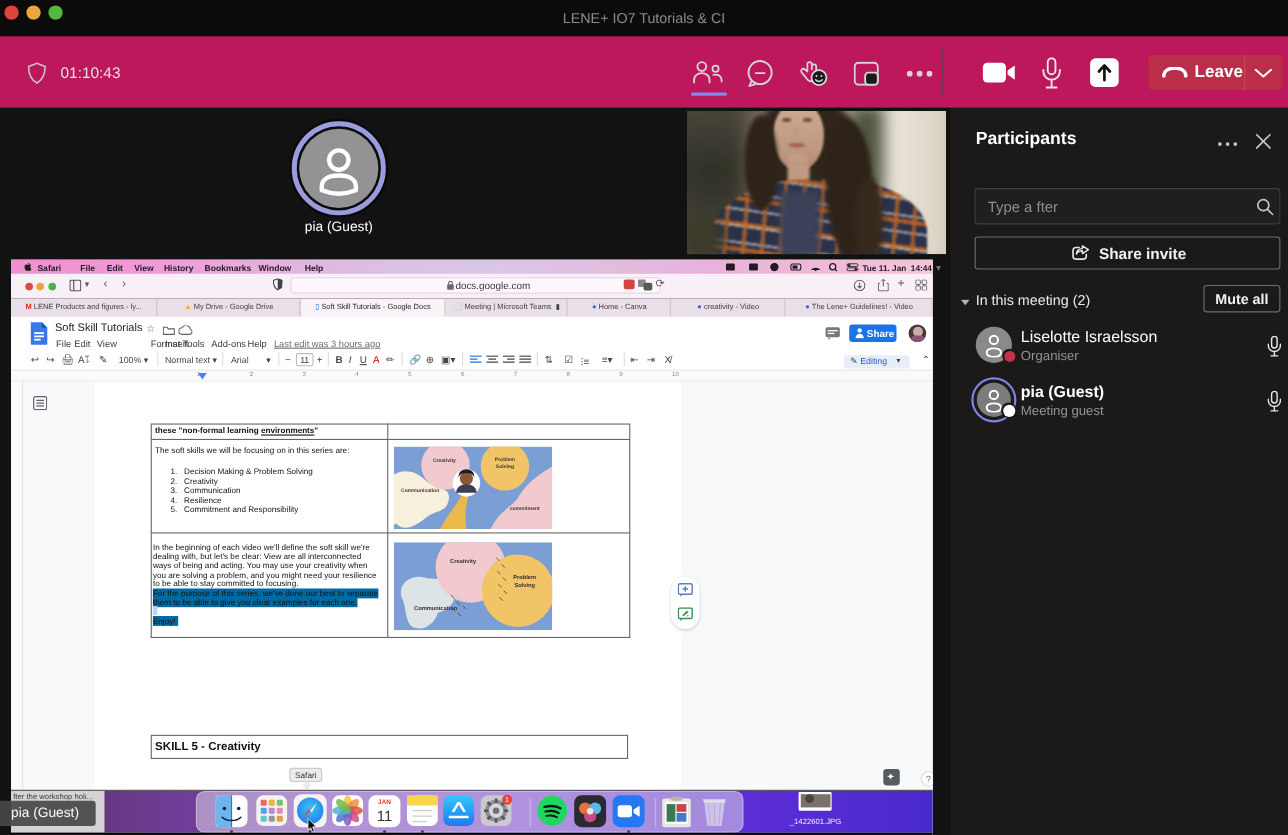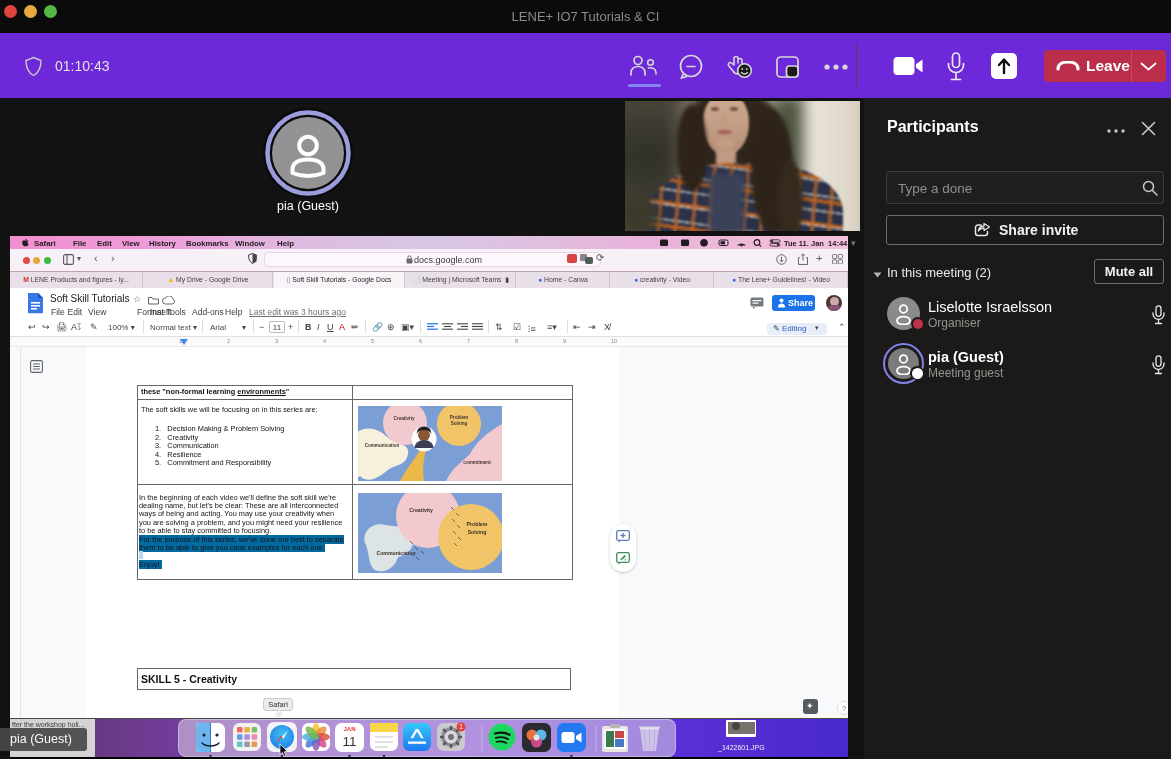--- a/index.html
+++ b/index.html
@@ -7,21 +7,21 @@
     font-family:"Liberation Sans", sans-serif; }
   .abs { position:absolute; }
   #app { position:relative; width:1171px; height:565px; }
 
   
   #titlebar { left:0; top:0; width:1171px; height:33px; background:#0b0b0b; }
   .tl { border-radius:50%; width:13px; height:13px; top:5px; }
   #title { width:100%; text-align:center; top:9px; color:#8b8b8b; font-size:13px; }
 
   
-  #toolbar { left:0; top:33px; width:1171px; height:65px; background:#6d28d9; }
+  #toolbar { left:0; top:33px; width:1171px; height:65px; background:#be185d; }
 
   
   #stage { left:0; top:98px; width:864px; height:661px; background:#121212; }
 
   
   #panel { left:864px; top:98px; width:307px; height:661px; background:#1b1a19; }
 
   
   .mbar { font-size:7.8px; color:#231a22; font-weight:600; }
   .tab { top:36px; height:16px; font-size:6.8px; color:#413c44; line-height:16px; text-align:center;
@@ -376,21 +376,21 @@
 
       <div class="abs doctext" style="left:131px;top:151px;font-weight:700;">these "non-formal learning <span style="text-decoration:underline;">environments</span>"</div>
       <div class="abs doctext" style="left:131px;top:169px;">The soft skills we will be focusing on in this series are:</div>
       <div class="abs doctext" style="left:145px;top:188px;">1.&nbsp;&nbsp; Decision Making &amp; Problem Solving</div>
       <div class="abs doctext" style="left:145px;top:196.5px;">2.&nbsp;&nbsp; Creativity</div>
       <div class="abs doctext" style="left:145px;top:205px;">3.&nbsp;&nbsp; Communication</div>
       <div class="abs doctext" style="left:145px;top:213.5px;">4.&nbsp;&nbsp; Resilience</div>
       <div class="abs doctext" style="left:145px;top:222px;">5.&nbsp;&nbsp; Commitment and Responsibility</div>
 
       <div class="abs doctext" style="left:129px;top:256.5px;">In the beginning of each video we'll define the soft skill we're</div>
-      <div class="abs doctext" style="left:129px;top:264.9px;">dealing name, but let's be clear: These are all interconnected</div>
+      <div class="abs doctext" style="left:129px;top:264.9px;">dealing with, but let's be clear: View are all interconnected</div>
       <div class="abs doctext" style="left:129px;top:273.3px;">ways of being and acting. You may use your creativity when</div>
       <div class="abs doctext" style="left:129px;top:281.7px;">you are solving a problem, and you might need your resilience</div>
       <div class="abs doctext" style="left:129px;top:290.1px;">to be able to stay committed to focusing.</div>
       <div class="abs doctext" style="left:129px;top:298.5px;"><span class="hl">For the purpose of this series, we've done our best to separate</span></div>
       <div class="abs doctext" style="left:129px;top:306.9px;"><span class="hl">them to be able to give you clear examples for each one.</span></div>
       <div class="abs" style="left:129px;top:315.3px;width:4px;height:8px;background:#b8d4f8;"></div>
       <div class="abs doctext" style="left:129px;top:323.7px;"><span class="hl">Enjoy!&nbsp;</span></div>
 
       <svg class="abs" style="left:348px;top:170px" width="144" height="75" viewBox="0 0 144 75">
         <rect width="144" height="75" fill="#7b9fd4"></rect>
@@ -645,21 +645,21 @@
     <svg class="abs" style="left:243px;top:31px" width="18" height="4" viewBox="0 0 18 4">
       <circle cx="2" cy="2" r="1.7" fill="#c8c8c8"></circle>
         <circle cx="9" cy="2" r="1.7" fill="#c8c8c8"></circle>
         <circle cx="16" cy="2" r="1.7" fill="#c8c8c8"></circle>
     </svg>
     <svg class="abs" style="left:277px;top:23px" width="15" height="15" viewBox="0 0 15 15">
       <path d="M1.5 1.5 L13.5 13.5 M13.5 1.5 L1.5 13.5" stroke="#c8c8c8" stroke-width="1.6" stroke-linecap="round"></path>
     </svg>
 
     <div class="abs" style="left:22px;top:73px;width:278px;height:33px;background:#201f1e;border:1px solid #3d3c3b;border-radius:3px;"></div>
-    <div class="abs" style="left:34px;top:83px;color:#918f8d;font-size:13.5px;">Type a done</div>
+    <div class="abs" style="left:34px;top:83px;color:#918f8d;font-size:13.5px;">Type a fter</div>
     <svg class="abs" style="left:278px;top:82px" width="16" height="16" viewBox="0 0 16 16">
       <circle cx="6.5" cy="6.5" r="5" fill="none" stroke="#c8c8c8" stroke-width="1.5"></circle>
       <path d="M10.5 10.5 L15 15" stroke="#c8c8c8" stroke-width="1.5" stroke-linecap="round"></path>
     </svg>
 
     <div class="abs" style="left:22px;top:117px;width:278px;height:30px;border:1px solid #6f6d6b;border-radius:3px;"></div>
     <svg class="abs" style="left:110px;top:124px" width="17" height="16" viewBox="0 0 17 16">
       <path d="M7 3 H4 a2.5 2.5 0 0 0-2.5 2.5 V11 A2.5 2.5 0 0 0 4 13.5 h7 a2.5 2.5 0 0 0 2.5-2.5 V9.5" fill="none" stroke="#e8e8e8" stroke-width="1.5" stroke-linecap="round"></path>
       <path d="M10 1.5 L15.5 5 L10 8.5 V6 C7 6 5.5 7 4.5 9 C4.7 6 6.5 4 10 4 Z" fill="none" stroke="#e8e8e8" stroke-width="1.3" stroke-linejoin="round"></path>
     </svg>

